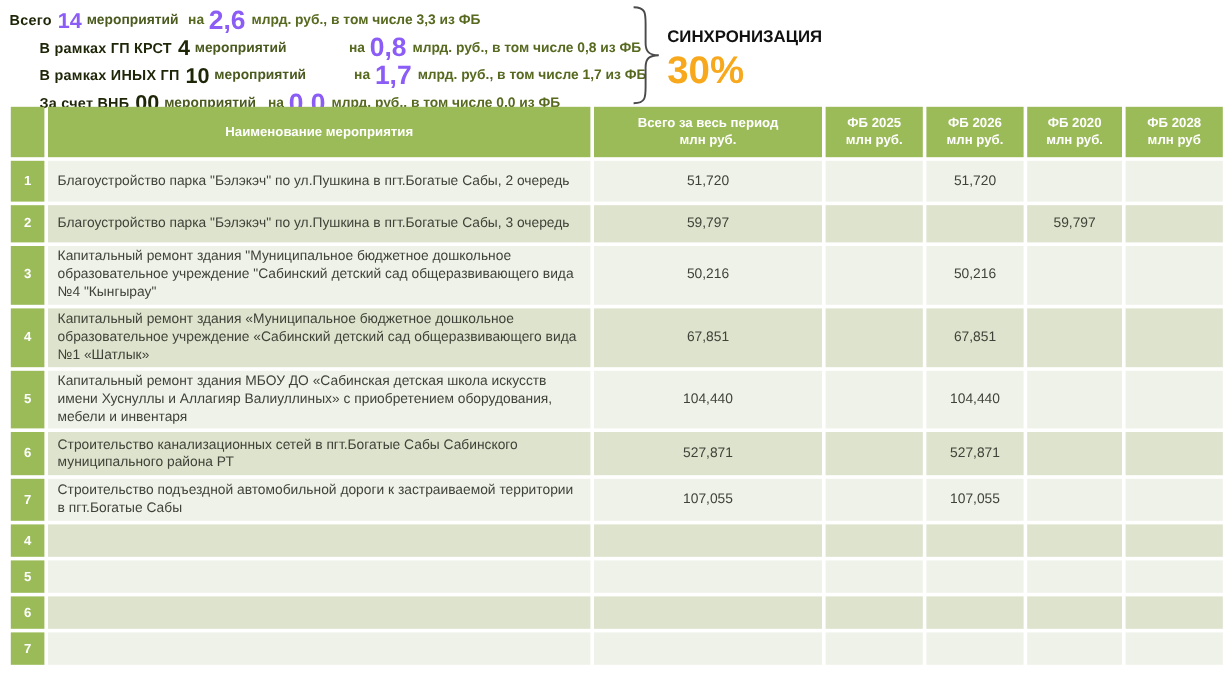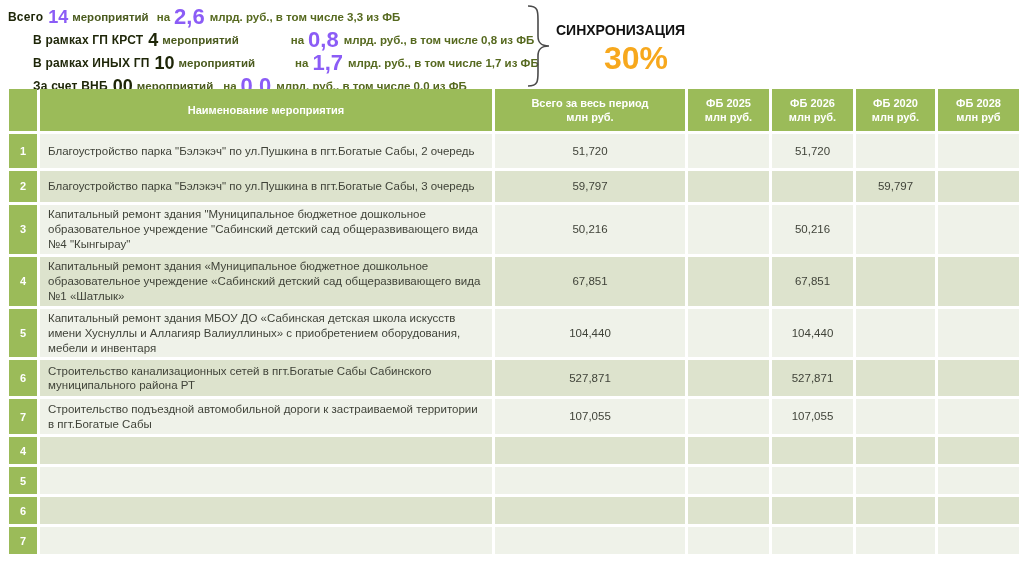--- a/index.html
+++ b/index.html
@@ -20,21 +20,21 @@
   .l3 .sum-na{margin-left:40px;}
   .l4 .sum-na{margin-left:10px;}
   .sum-amount{font-weight:700;font-size:22px;color:#8b5cf6;margin-left:4px;line-height:1;}
   .sum-tail{font-weight:700;font-size:11.5px;color:#56691f;margin-left:5px;}
 
   .page-title{position:absolute;left:345px;top:0;width:300px;text-align:center;
               font-weight:800;font-size:17px;color:#111;}
   .brace{position:absolute;left:524px;top:4px;}
   .sync-label{position:absolute;left:556px;top:22px;width:112px;text-align:left;
               font-weight:800;font-size:14px;color:#111;}
-  .sync-value{position:absolute;left:556px;top:40px;width:112px;text-align:right;
+  .sync-value{position:absolute;left:556px;top:40px;width:112px;text-align:left;
               font-weight:800;font-size:32px;color:#f7a81d;}
 
   
   table.grid{position:absolute;left:6px;top:86px;width:1016px;
              border-collapse:separate;border-spacing:3px;table-layout:fixed;}
   .grid th{background:#9bbb59;color:#fff;font-weight:700;font-size:11px;
            text-align:center;vertical-align:middle;padding:2px 4px;height:38px;line-height:1.3;}
   .grid td{padding:2px 6px;vertical-align:middle;font-size:11.5px;color:#3f4238;line-height:1.3;}
   .grid td.c-num{background:#9bbb59;color:#fff;font-weight:700;text-align:center;font-size:11px;}
   tr.band-dark td.c-name,tr.band-dark td.c-total,tr.band-dark td.c-year{background:#dde3cd;}

